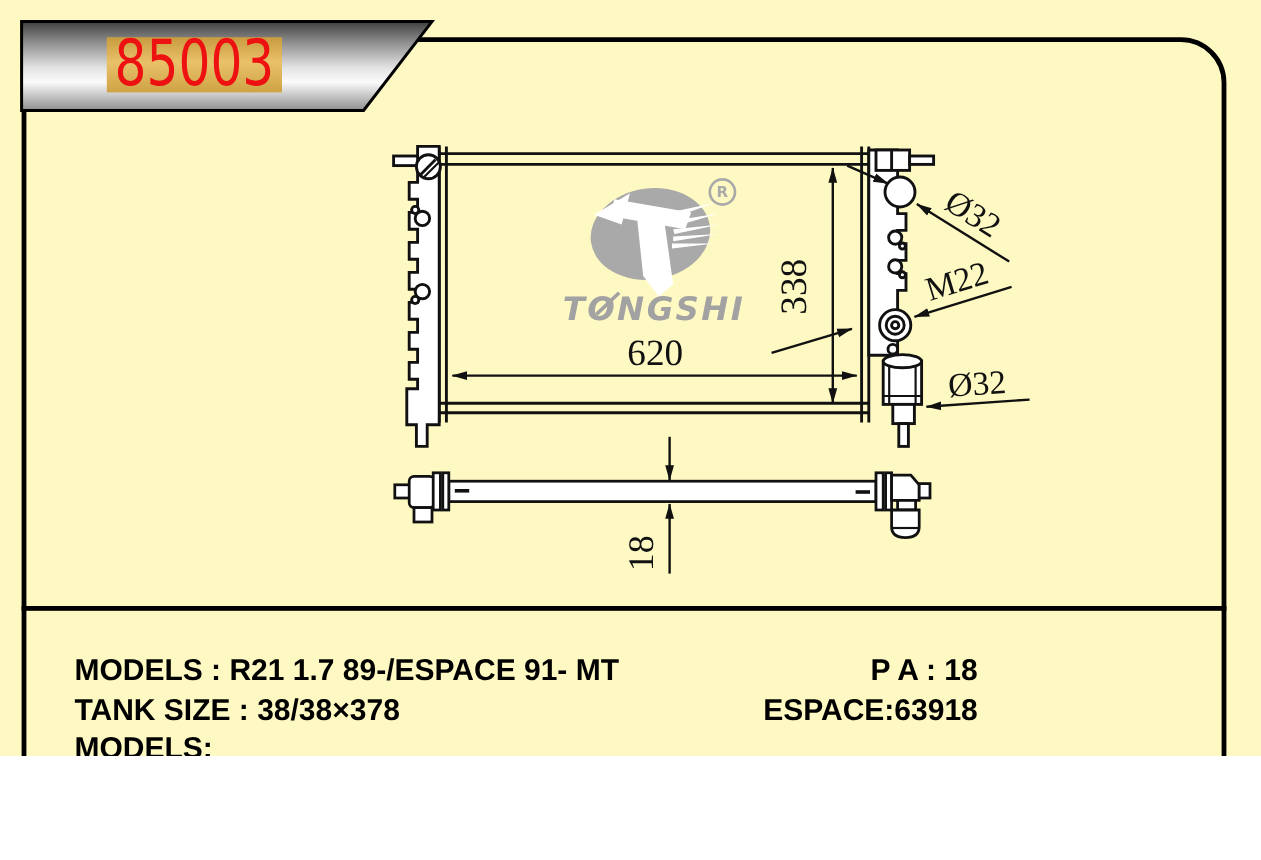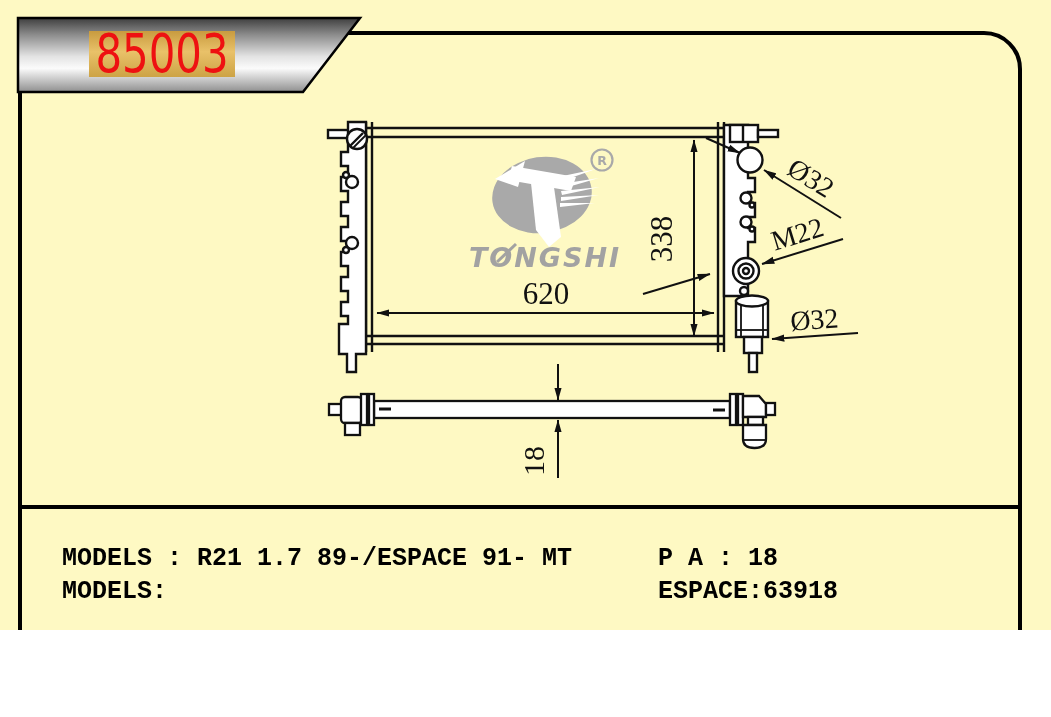--- a/index.html
+++ b/index.html
@@ -9,25 +9,25 @@
          border:4px solid #000;border-radius:30px 38px 0 44px;}
   .divider{position:absolute;left:18px;top:505px;width:1004px;height:4px;background:#000;}
   .banner{position:absolute;left:16px;top:16px;width:348px;height:78px;z-index:5;}
   .partnum{position:absolute;left:89px;top:30px;width:146px;height:46px;z-index:6;
            display:flex;align-items:center;justify-content:center;
            color:#ee1111;font-size:53px;font-weight:400;letter-spacing:0px;
            transform:scaleX(0.79);transform-origin:center;
            font-family:"DejaVu Sans","Liberation Sans",sans-serif;line-height:1;}
   .drawing{position:absolute;left:0;top:0;width:1051px;height:717px;}
   .specs{position:absolute;left:0;top:0;width:1051px;height:717px;
-         font-family:Liberation Mono, monospace;
+         font-family:Liberation Sans, sans-serif;
          font-weight:700;color:#000;font-size:25px;}
   .spec-col{position:absolute;top:543px;}
   .spec-col.left{left:62px;}
-  .spec-col.right{left:658px;}
+  .spec-col.right{left:636px;text-align:right;}
   .spec-line{height:32.5px;line-height:32.5px;white-space:pre;}
 </style>
 </head>
 <body>
 
 <div class="page">
 
   <div class="frame"></div>
   <div class="divider"></div>
 
@@ -186,20 +186,21 @@
       <g>
         <line x1="858" y1="333" x2="772" y2="339" marker-end="url(#ah)"></line>
         <text x="815" y="329" text-anchor="middle" font-size="28" stroke="none" transform="rotate(-4 815 329)">Ø32</text>
       </g>
     </g>
   </svg>
 
   <div class="specs">
     <div class="spec-col left">
       <div class="spec-line">MODELS : R21 1.7 89-/ESPACE 91- MT</div>
+      <div class="spec-line">TANK SIZE : 38/38×378</div>
       <div class="spec-line">MODELS:</div>
     </div>
     <div class="spec-col right">
       <div class="spec-line">P A : 18</div>
       <div class="spec-line">ESPACE:63918</div>
     </div>
   </div>
 
 </div>
 

